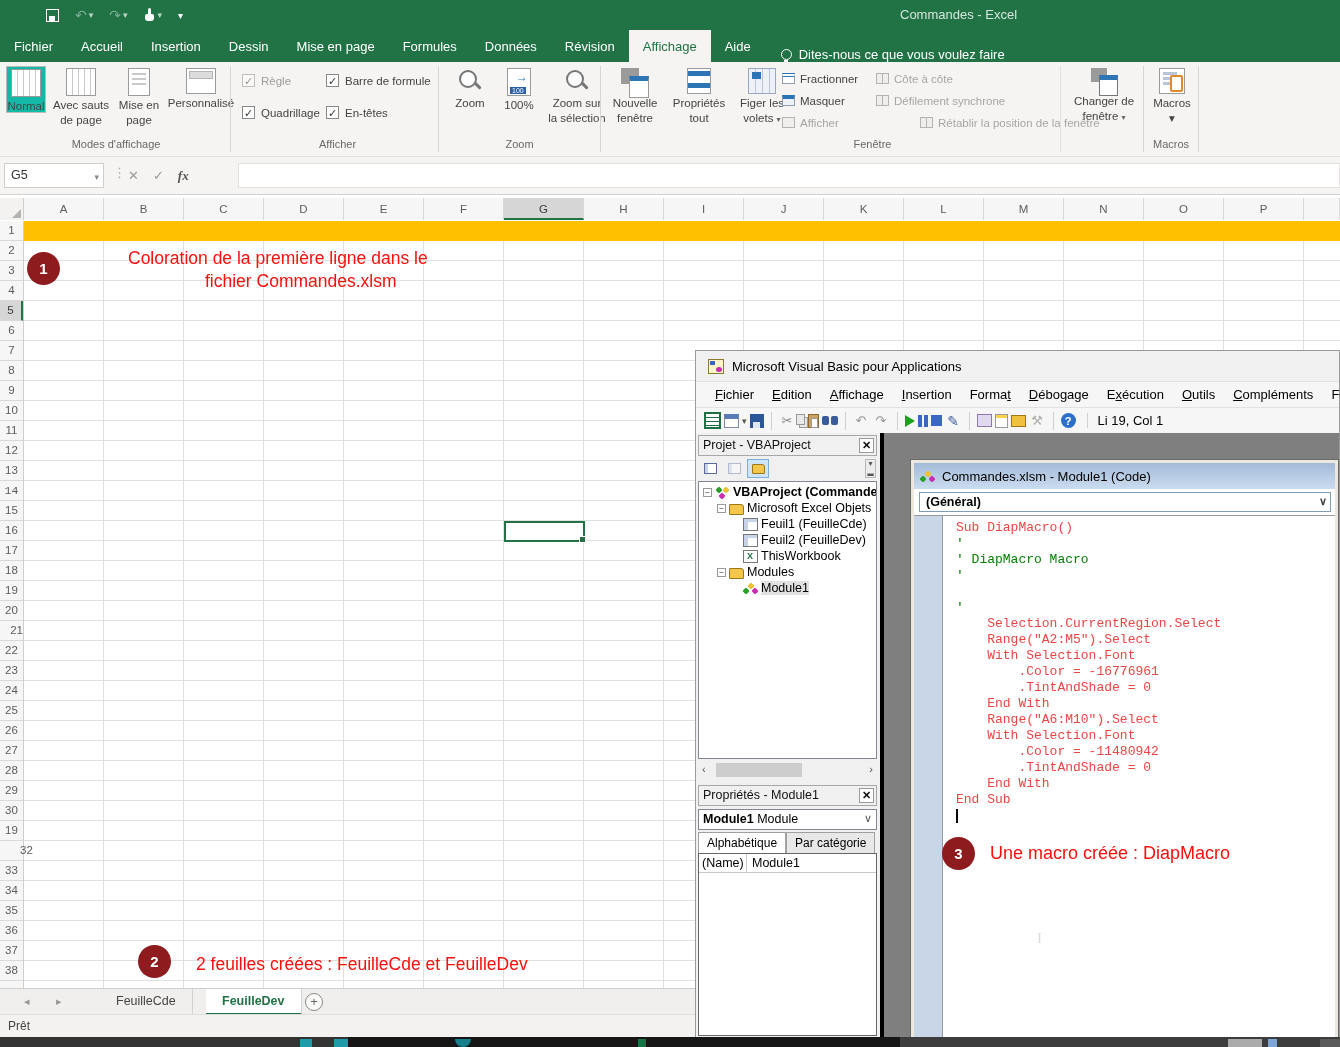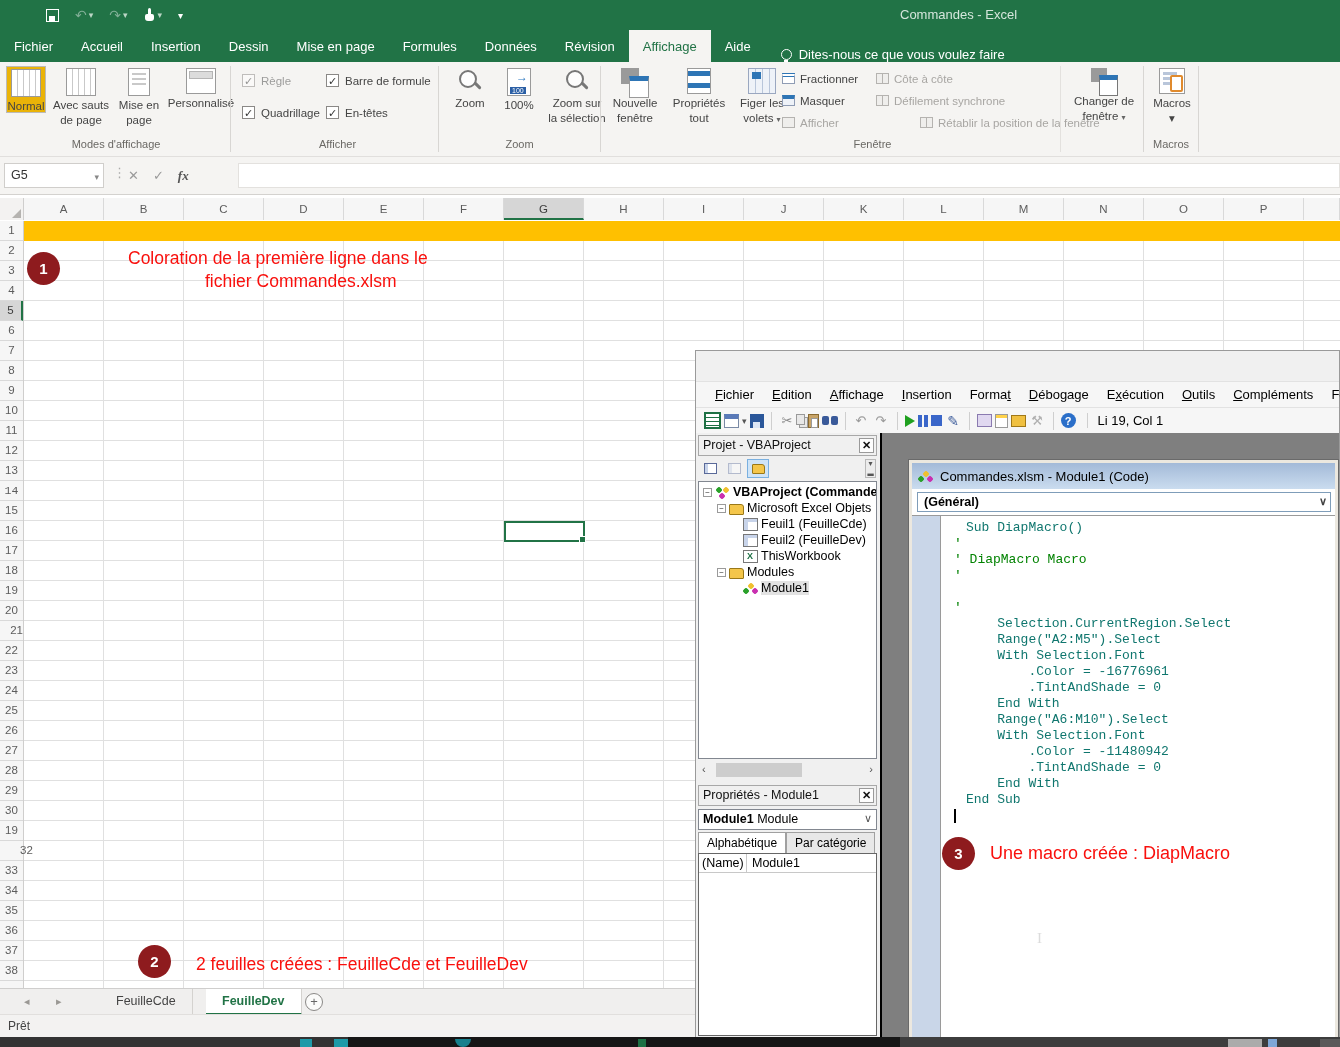--- a/index.html
+++ b/index.html
@@ -26,21 +26,21 @@
   #tellme { display:flex; align-items:center; color:#fff; font-size:13px; gap:7px; padding-left:16px; }
   .i-bulb { width:11px; height:11px; border:1.5px solid #fff; border-radius:50%; position:relative; }
   .i-bulb::after { content:""; position:absolute; left:2px; bottom:-4px; width:4px; height:3px; background:#fff; }
 
   
   #ribbon { position:absolute; left:0; top:62px; width:1340px; height:95px; background:#f5f4f2; border-bottom:1px solid #e1dfdd; font-size:11.5px; color:#444; }
   .gsep { position:absolute; top:4px; height:86px; width:1px; background:#d8d6d3; }
   .glabel { position:absolute; top:76px; font-size:11px; color:#6a6864; text-align:center; }
   .bigbtn { position:absolute; top:4px; text-align:center; color:#444; }
   .bigbtn .lbl { line-height:12px; margin-top:3px; }
-  .bigbtn.selected { background:#eab308; border:1px solid #bcbab8; }
+  .bigbtn.selected { background:#14b8a6; border:1px solid #bcbab8; }
   .caret-d { color:#666; font-size:8px; }
   .smallrow { position:absolute; display:flex; align-items:center; gap:5px; height:17px; }
   .smallrow.disabled { color:#a8a6a3; }
   .cbrow { position:absolute; display:flex; align-items:center; gap:6px; }
   .cbrow.disabled { opacity:.5; }
   .cb { width:13px; height:13px; border:1px solid #8a8886; background:#fff; font-size:11px; line-height:12px; text-align:center; color:#333; }
 
   
   .ric { display:inline-block; }
   .ric-grid { width:30px; height:28px; border:1px solid #9a9a9a; background:
@@ -187,31 +187,31 @@
   #pcombo .caret { position:absolute; right:4px; top:2px; color:#555; font-size:11px; }
   #ptabs { height:21px; display:flex; margin-top:2px; font-size:12px; }
   #ptabs .ptab { padding:3px 8px; border:1px solid #a0a0a0; border-bottom:none; background:#e8e8e8; }
   #ptabs .ptab.active { background:#fff; position:relative; z-index:2; }
   #pgrid { background:#fff; border:1px solid #666; height:183px; font-size:12.5px; }
   #pgrid .prow { display:flex; height:19px; border-bottom:1px solid #c8c8c8; }
   #pgrid .pk { width:48px; border-right:1px solid #c8c8c8; padding:2px 3px; }
   #pgrid .pv { padding:2px 5px; }
 
   
-  #mdi { position:absolute; left:184px; top:82px; right:0; bottom:0; background:#7f7f7f; border-left:2px solid #000000; }
+  #mdi { position:absolute; left:184px; top:82px; right:0; bottom:0; background:#7f7f7f; border-left:4px solid #000000; }
   #codewin { position:absolute; left:26px; top:26px; right:0; bottom:0; background:#ece8df; border:1px solid #6a6a6a; padding:3px; }
   #code-title { height:26px; background:linear-gradient(#a3bad8,#cadcef); display:flex; align-items:center; gap:7px; padding-left:6px; font-size:13px; color:#000; }
   #code-title .ticn { width:15px; height:13px; position:relative; }
   #code-combo-row { height:27px; background:#fff; border-bottom:1px solid #9a9a9a; position:relative; }
   #gencombo { position:absolute; left:5px; top:3px; right:4px; height:20px; border:1px solid #7f9db9; background:#fff; font-size:12.5px; font-weight:bold; padding:2px 6px; }
   #gencombo .caret { position:absolute; right:3px; top:2px; color:#444; font-size:11px; }
   #code-body { position:absolute; left:3px; top:56px; right:3px; bottom:3px; background:#fff; }
   #margbar { position:absolute; left:0; top:0; width:29px; bottom:0; background:#c9d6e8; border-right:1px solid #9a9a9a; }
   #codepre { position:absolute; left:42px; top:4px; font-family:"Liberation Mono", monospace; font-size:13px; line-height:16px; white-space:pre; }
-  .c-code { color:#0f766e;margin-left:12px; }
+  .c-code { color:#ef4444; }
   .c-comment { color:#008200; }
   #codecaret { position:absolute; left:42px; width:1.5px; height:14px; background:#000; }
   #ibeam { position:absolute; left:1037px; top:930px; color:#dcdcdc; font-size:15px; font-family:"Liberation Serif",serif; z-index:44; }
 </style>
 </head>
 <body>
 
 <div id="titlebar">
   <div id="qat">
     <span class="qat-item">
@@ -453,20 +453,24 @@
 <div id="tabstrip">
   <span class="navarr" style="left:24px;">◂</span>
   <span class="navarr" style="left:56px;">▸</span>
   <span id="addsheet">+</span>
 <div class="stab" style="left: 100px;">FeuilleCde</div>
     <div class="stab active" style="left: 206px;">FeuilleDev</div>
   </div>
 <div id="statusbar"><span>Prêt</span></div>
 
 <div id="vba">
+  <div id="vba-title">
+    <span class="i-vbe"></span>
+    <span>Microsoft Visual Basic pour Applications</span>
+  </div>
   <div id="vba-menu">
       <span class="mi"><u>F</u>ichier</span>
       <span class="mi"><u>E</u>dition</span>
       <span class="mi"><u>A</u>ffichage</span>
       <span class="mi"><u>I</u>nsertion</span>
       <span class="mi">Forma<u>t</u></span>
       <span class="mi"><u>D</u>ébogage</span>
       <span class="mi">E<u>x</u>écution</span>
       <span class="mi"><u>O</u>utils</span>
       <span class="mi"><u>C</u>ompléments</span>

